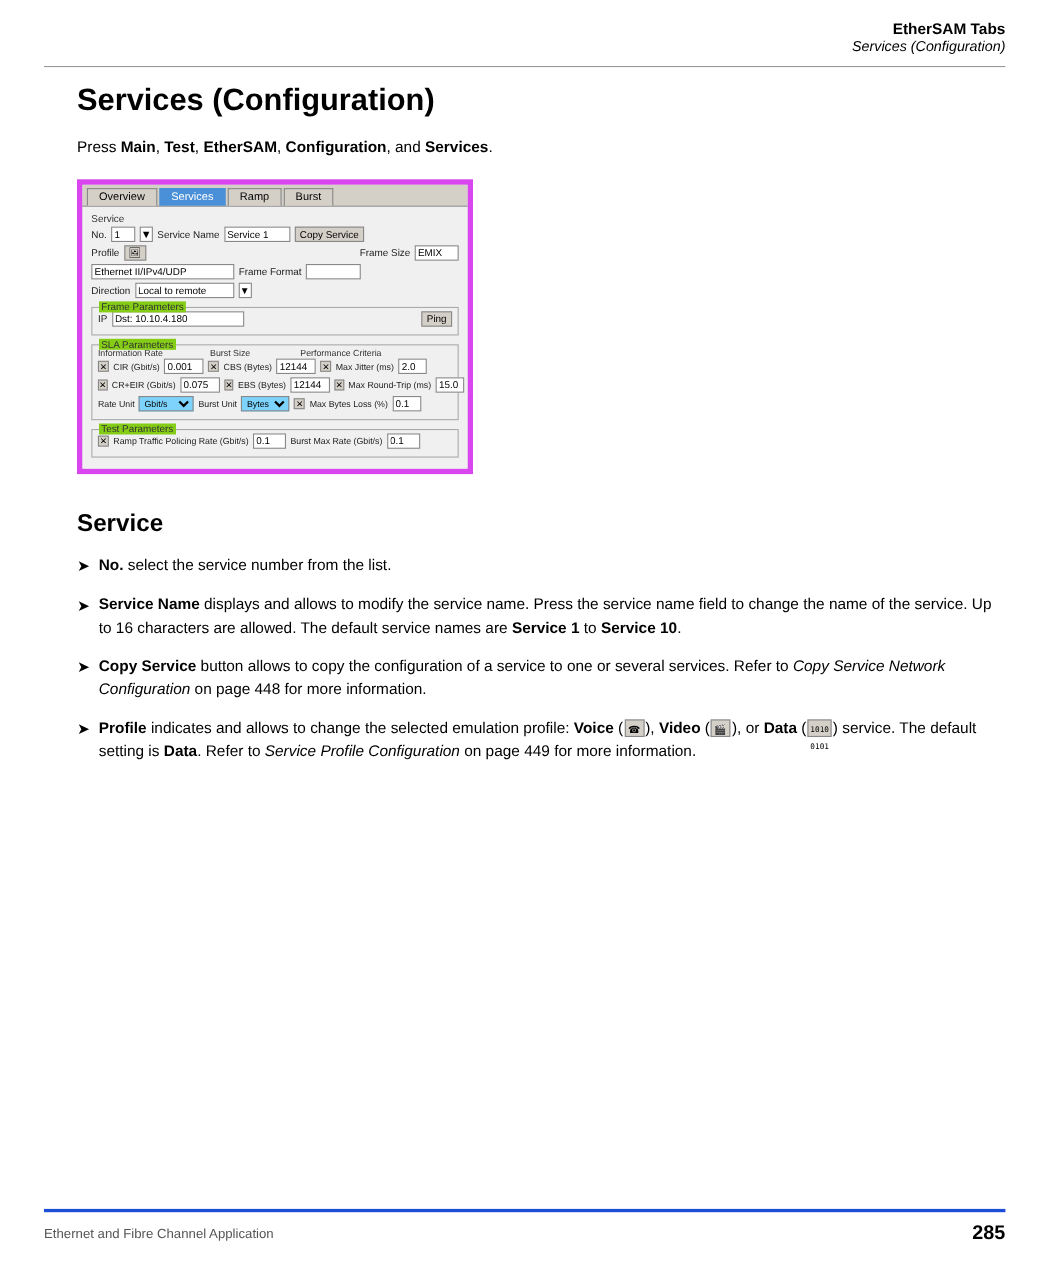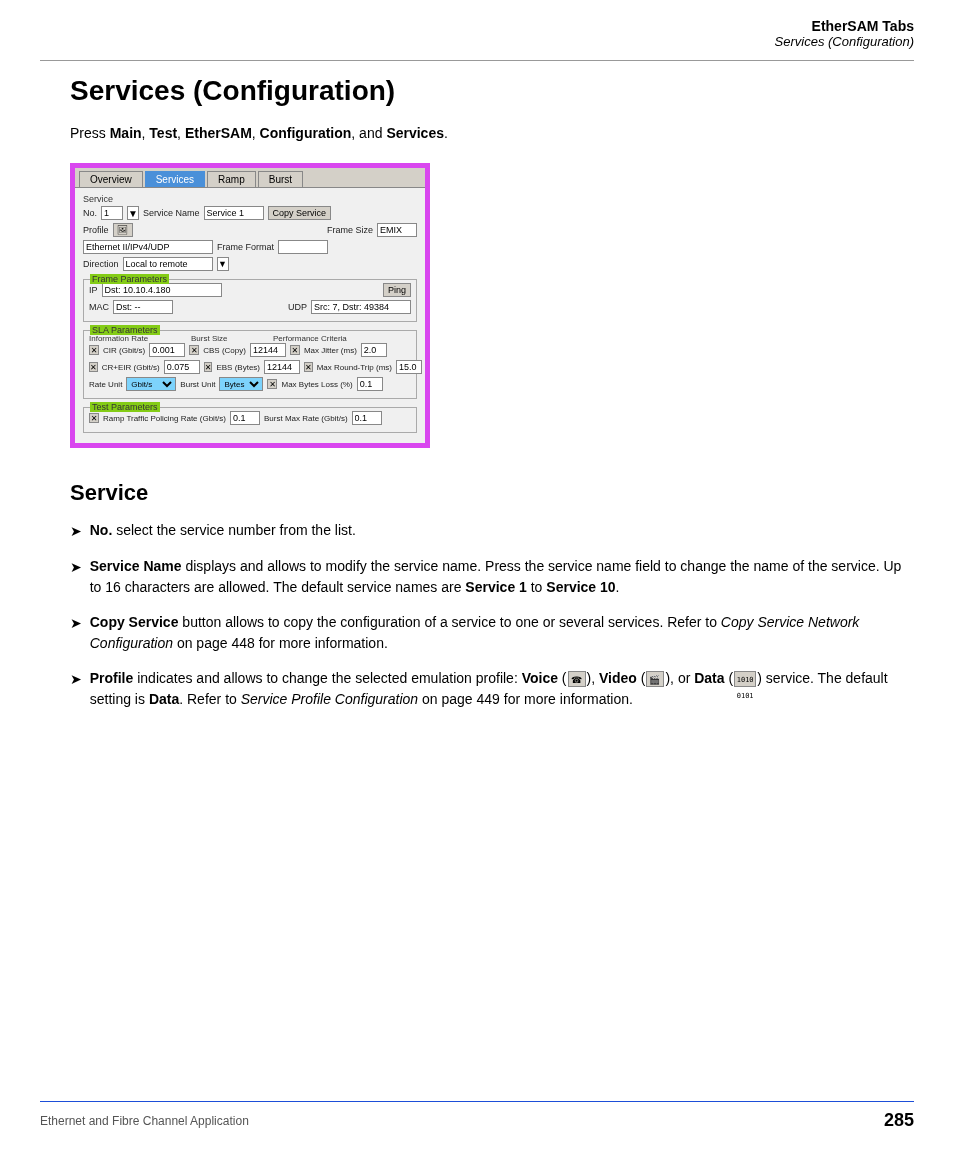--- a/index.html
+++ b/index.html
@@ -234,21 +234,21 @@
 
     
     .page-footer {
       position: absolute;
       bottom: 28px;
       left: 40px;
       right: 40px;
       display: flex;
       justify-content: space-between;
       align-items: center;
-      border-top: 1px solid #1d4ed8;
+      border-top: 3px solid #1d4ed8;
       padding-top: 8px;
     }
     .footer-left {
       font-size: 12px;
       color: #555;
     }
     .footer-right {
       font-size: 18px;
       font-weight: bold;
       color: #000;
@@ -310,43 +310,36 @@
       </div>
 
       <div class="ui-group-box" style="margin-top:8px;">
         <span class="ui-group-box-title">Frame Parameters</span>
         <div class="ui-row">
           <span class="ui-label">IP</span>
           <input class="ui-input" style="width: 120px;" value="Dst: 10.10.4.180" readonly="">
           <span style="flex:1;"></span>
           <button class="ui-button">Ping</button>
         </div>
-        <div class="ui-row">
-          <span class="ui-label">MAC</span>
-          <input class="ui-input" style="width: 60px;" value="Dst: --" readonly="">
-          <span style="flex:1;"></span>
-          <span class="ui-label">UDP</span>
-          <input class="ui-input" style="width: 100px;" value="Src: 7, Dstr: 49384" readonly="">
-        </div>
       </div>
 
       <div class="ui-group-box" style="margin-top:8px;">
         <span class="ui-group-box-title">SLA Parameters</span>
         <div style="display:flex;gap:22px;">
           <div style="flex:0 0 80px;font-size:8px;color:#333;">Information Rate</div>
           <div style="flex:0 0 60px;font-size:8px;color:#333;">Burst Size</div>
           <div style="flex:1;font-size:8px;color:#333;">Performance Criteria</div>
         </div>
 
         <div class="ui-row">
           <span class="ui-checkbox checked"></span>
           <span class="ui-label" style="font-size:8px;">CIR (Gbit/s)</span>
           <input class="ui-input" style="width: 36px;" value="0.001" readonly="">
           <span class="ui-checkbox checked"></span>
-          <span class="ui-label" style="font-size:8px;">CBS (Copy)</span>
+          <span class="ui-label" style="font-size:8px;">CBS (Bytes)</span>
           <input class="ui-input" style="width: 36px;" value="12144" readonly="">
           <span class="ui-checkbox checked"></span>
           <span class="ui-label" style="font-size:8px;">Max Jitter (ms)</span>
           <input class="ui-input" style="width: 26px;" value="2.0" readonly="">
         </div>
 
         <div class="ui-row">
           <span class="ui-checkbox checked"></span>
           <span class="ui-label" style="font-size:8px;">CR+EIR (Gbit/s)</span>
           <input class="ui-input" style="width: 36px;" value="0.075" readonly="">

